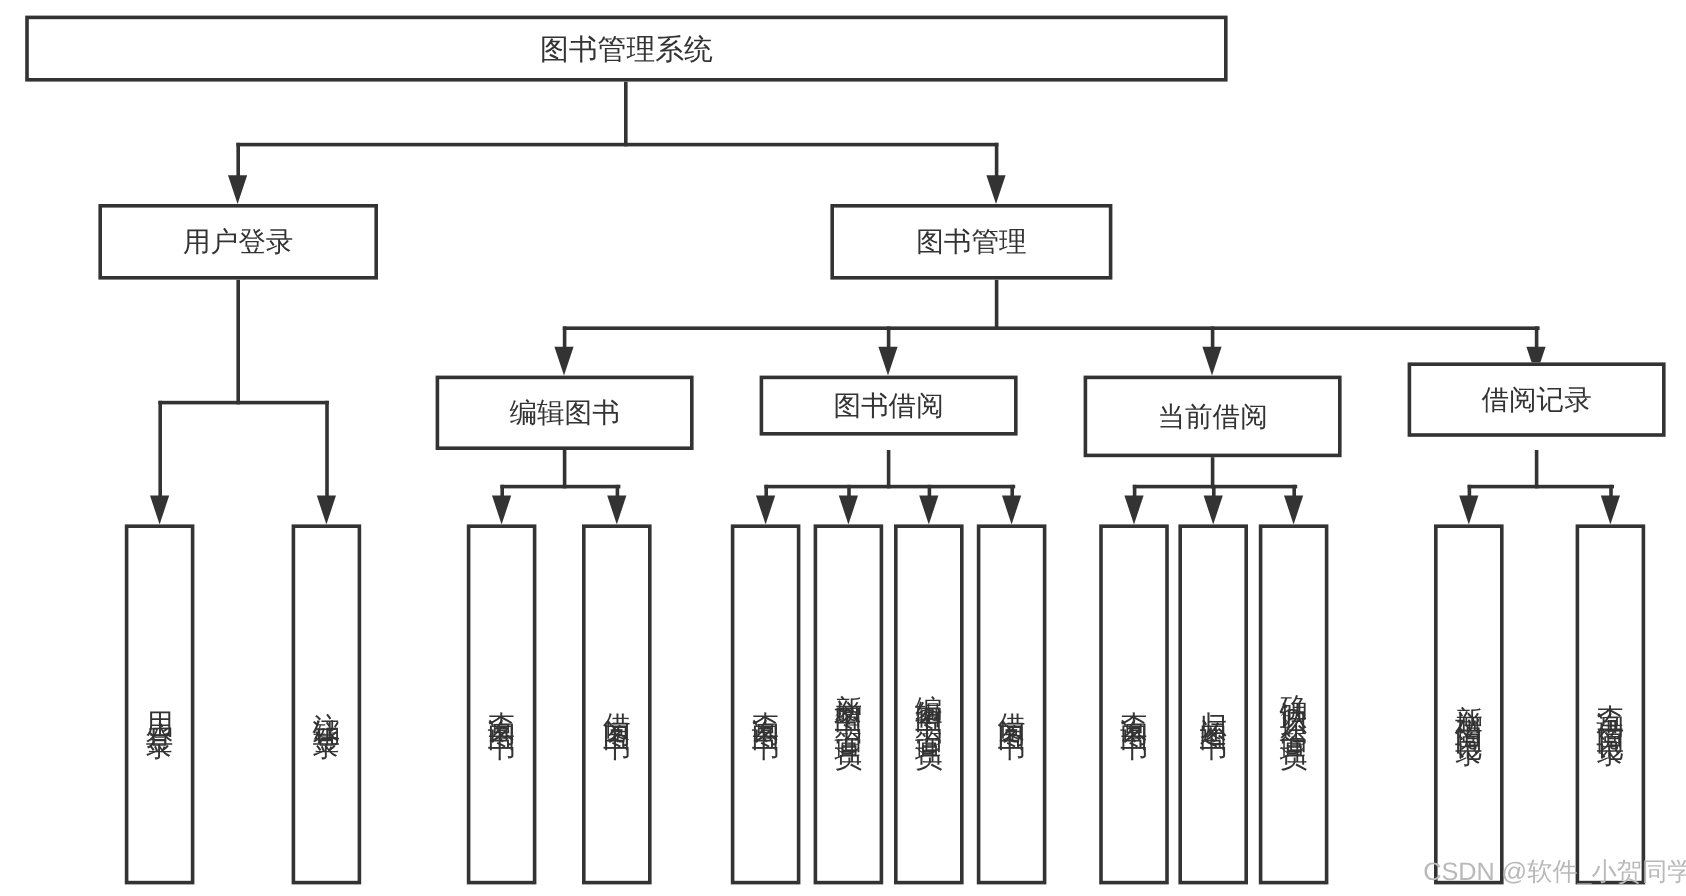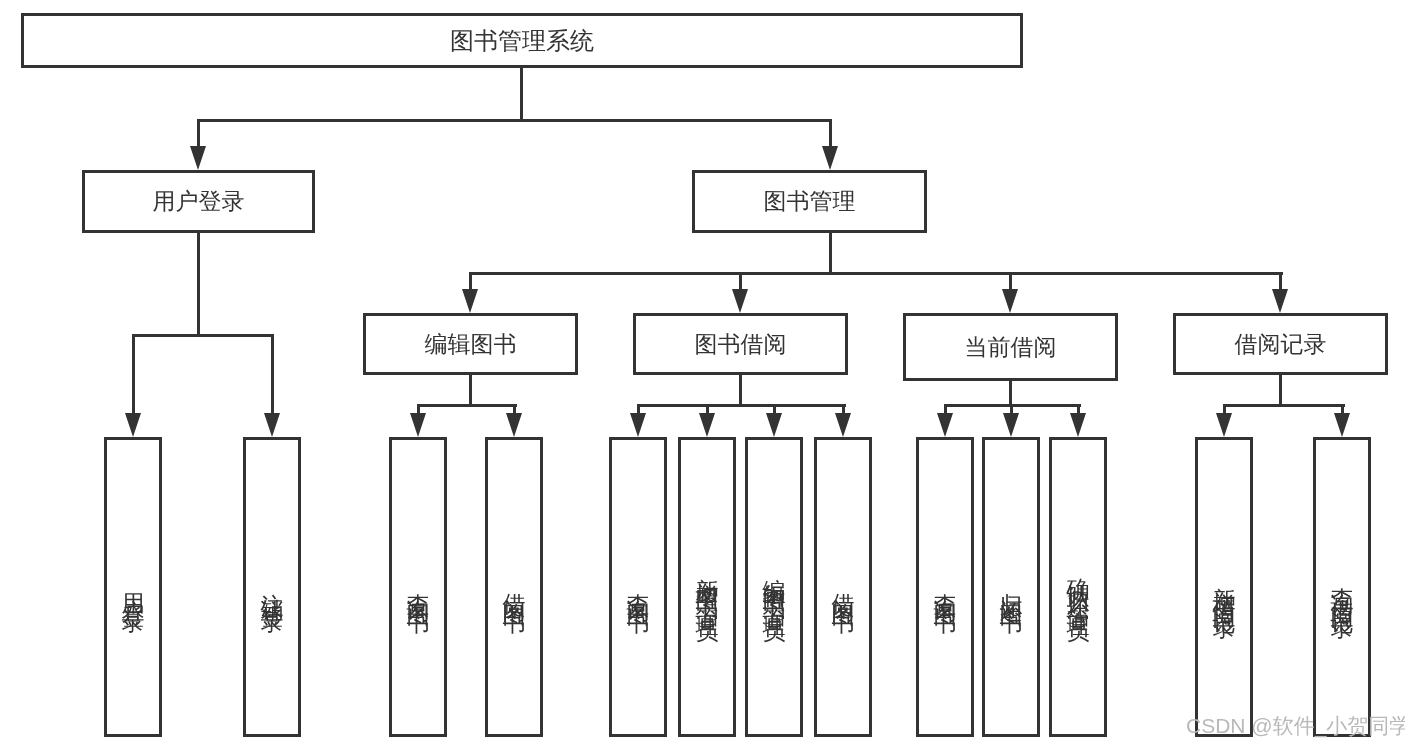--- a/index.html
+++ b/index.html
@@ -119,27 +119,27 @@
   <div class="box hbox" style="left:82px;top:170px;width:233px;height:63px">
     <span class="lbl">用户登录</span>
   </div>
   <div class="box hbox" style="left:692px;top:170px;width:235px;height:63px">
     <span class="lbl">图书管理</span>
   </div>
 
   <div class="box hbox" style="left:363px;top:313px;width:215px;height:62px">
     <span class="lbl">编辑图书</span>
   </div>
-  <div class="box hbox" style="left:633px;top:313px;width:215px;height:62px">
+  <div class="box hbox" style="left:633px;top:313px;width:215px;height:50px">
     <span class="lbl">图书借阅</span>
   </div>
   <div class="box hbox" style="left:903px;top:313px;width:215px;height:68px">
     <span class="lbl">当前借阅</span>
   </div>
-  <div class="box hbox" style="left:1173px;top:313px;width:215px;height:62px">
+  <div class="box hbox" style="left:1173px;top:302px;width:215px;height:62px">
     <span class="lbl">借阅记录</span>
   </div>
 
   <div class="box vbox" style="left:104px;top:437px;width:58px;height:300px">
     <span>用户登录</span>
   </div>
   <div class="box vbox" style="left:243px;top:437px;width:58px;height:300px">
     <span>注销登录</span>
   </div>
 

